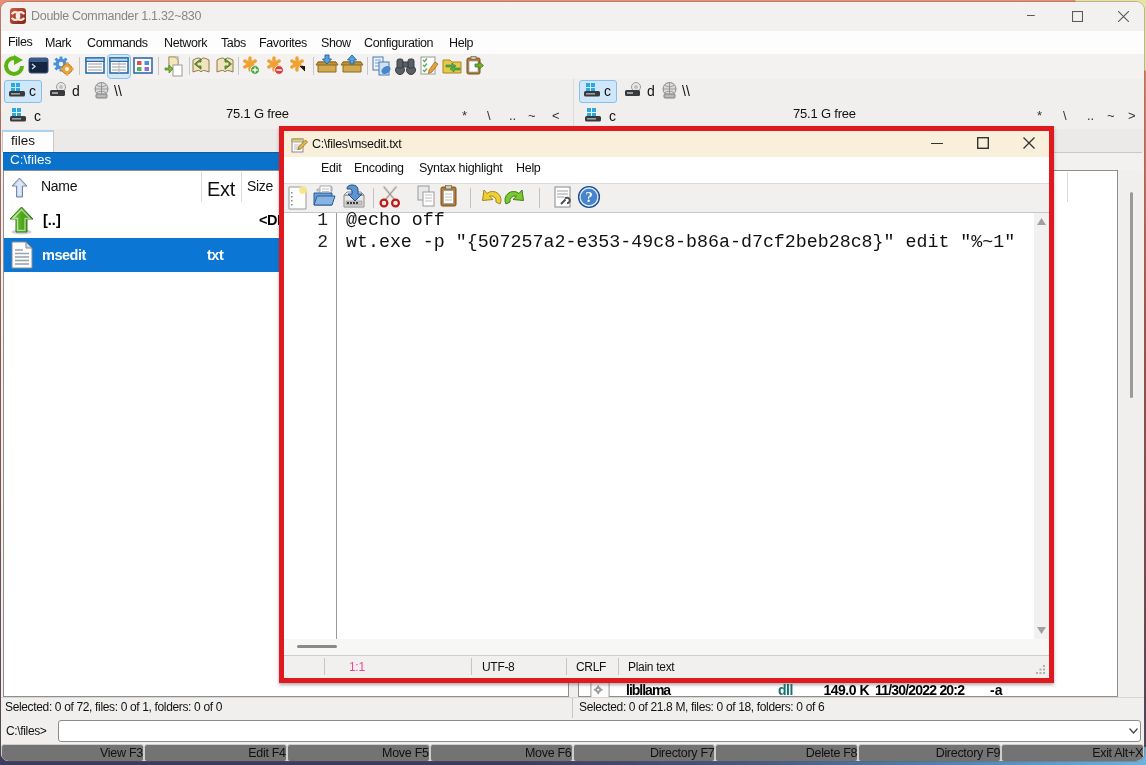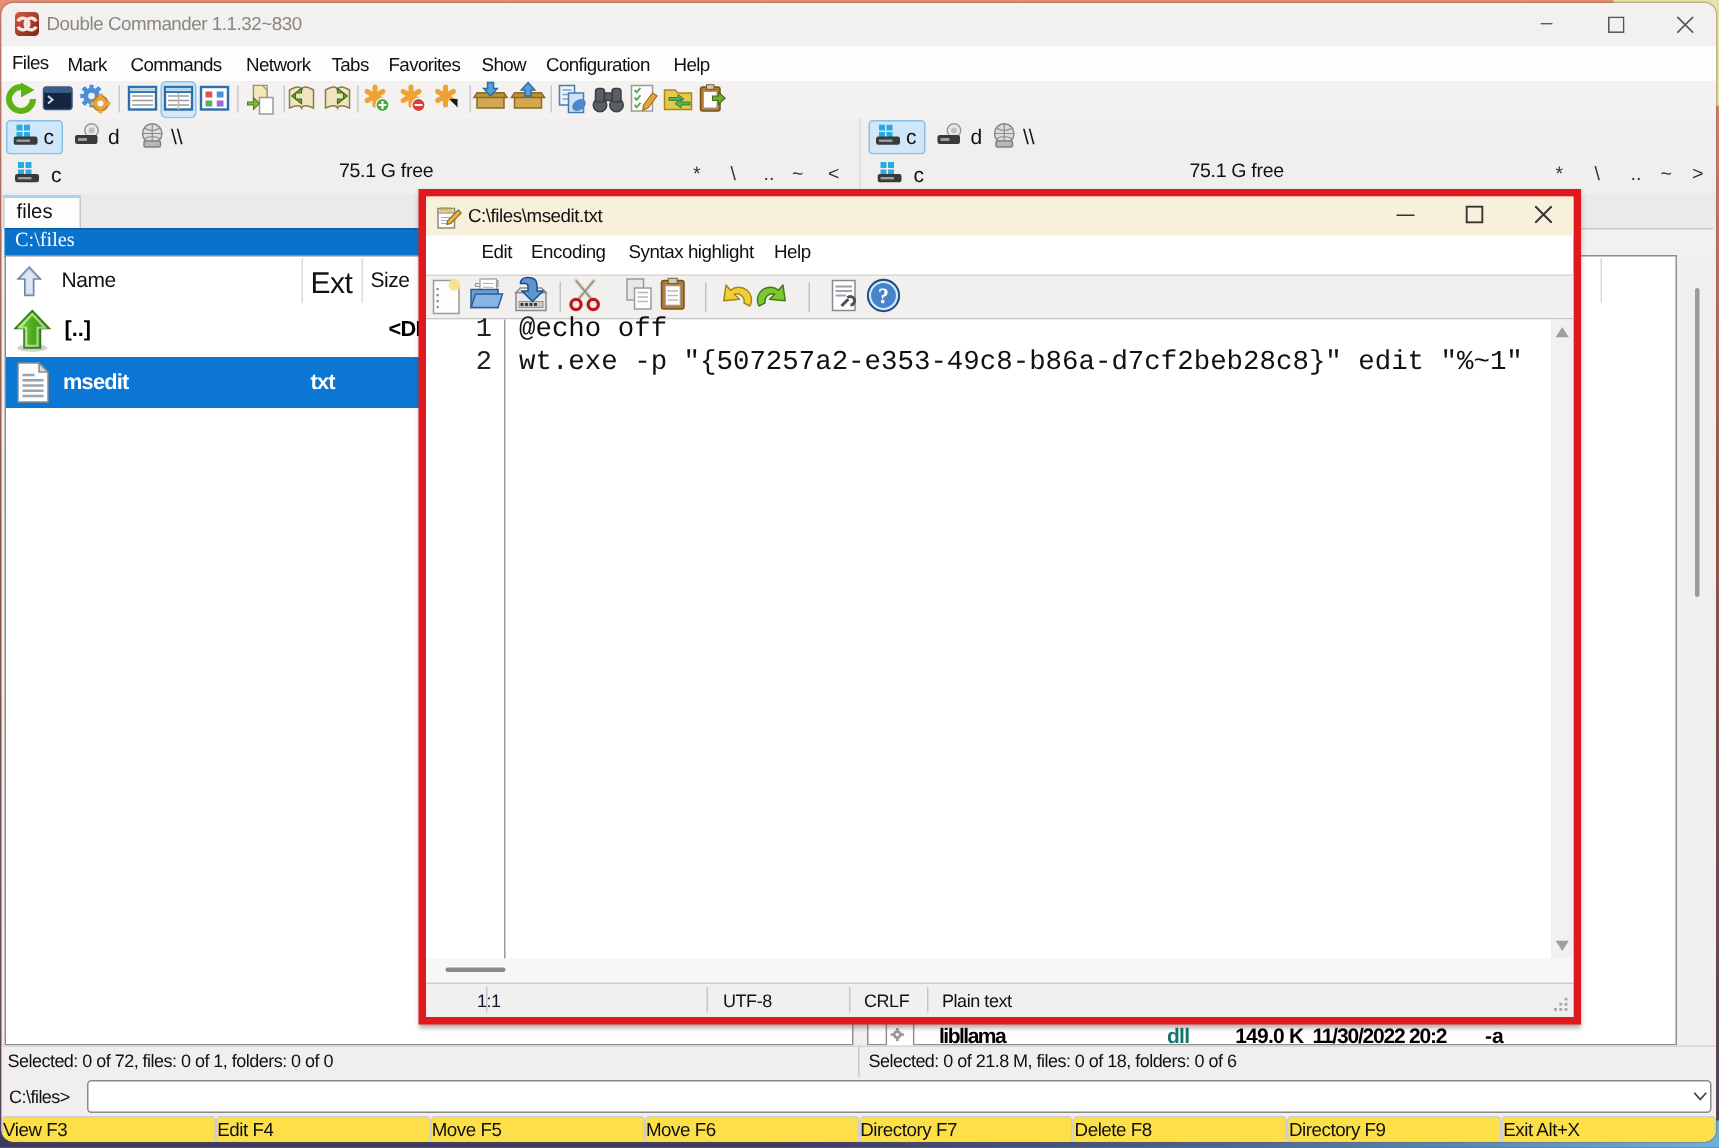--- a/index.html
+++ b/index.html
@@ -8,22 +8,22 @@
       radial-gradient(circle at 100% 0, #e9e2a6 0 70px, rgba(0,0,0,0) 71px) no-repeat,
       linear-gradient(90deg,#3c3b60 0,#3c3b60 45%,#46587e 65%,#5588b4 85%,#6fb0dc 100%) left bottom/100% 18px no-repeat,
       linear-gradient(180deg,#e88e76 0,#c97660 20%,#9b5448 45%,#6e4650 78%,#4c4058 94%) no-repeat;
     background-color:#3c3b60;
   }
   .abs{position:absolute;}
   #win{position:absolute;left:1px;top:2px;width:1143px;height:759px;
     background:#f0efed;border-radius:8px;overflow:hidden;
     box-shadow:0 0 0 1px rgba(110,90,80,.35);}
   .t{white-space:nowrap;}
-  .fbtn{flex:1;background:#fde047;border:1px solid #cfcdcb;border-radius:3px;font-size:12.5px;letter-spacing:-0.3px;color:#111;
-    text-align:left;line-height:16px;box-sizing:border-box;}
+  .fbtn{flex:1;background:#737373;border:1px solid #cfcdcb;border-radius:3px;font-size:12.5px;letter-spacing:-0.3px;color:#111;
+    text-align:right;line-height:16px;box-sizing:border-box;}
 </style>
 </head>
 <body>
 <div id="win">
 
   <div class="abs" style="left:0;top:0;width:1143px;height:29px;background:#f2f1ef;"></div>
   <svg class="abs" style="left:9px;top:6px" width="16" height="16" viewBox="0 0 16 16">
     <defs>
         <linearGradient id="dcg" x1="0" y1="0" x2="1" y2="1">
       <stop offset="0" stop-color="#d45b41"></stop>
@@ -316,21 +316,21 @@
   <div class="abs t" style="left:1106px;top:106px;font-size:13px;color:#333;">~</div>
   <div class="abs t" style="left:1127px;top:106px;font-size:13px;color:#333;">&gt;</div>
 
   <div class="abs" style="left:572px;top:77px;width:1px;height:50px;background:#dcdad8;"></div>
 
   <div class="abs" style="left:0;top:127px;width:570px;height:23px;background:#eceae8;"></div>
   <div class="abs" style="left:1px;top:128px;width:52px;height:22px;background:#fdfdfd;border:1px solid #c8c8c8;border-bottom:none;border-top:2px solid #a9d4f1;box-sizing:border-box;"></div>
   <div class="abs t" style="left:10px;top:131px;font-size:13.5px;color:#111;">files</div>
 
   <div class="abs" style="left:2px;top:150px;width:566px;height:18px;background:#0b72cc;border-top:1px solid #0a5ca6;border-bottom:1px solid #0a5ca6;"></div>
-  <div class="abs t" style="left:9px;top:150px;font-size:13.5px;color:#fff;font-family:Liberation Serif, serif;">C:\files</div>
+  <div class="abs t" style="left:9px;top:150px;font-size:13.5px;color:#fff;">C:\files</div>
 
   <div class="abs" style="left:2px;top:168px;width:566px;height:527px;background:#fff;border:1px solid #8e8e8e;box-sizing:border-box;"></div>
 
   <svg class="abs" style="left:9px;top:175px" width="19" height="22" viewBox="0 0 19 22">
     <path d="M9.5 1 L17 9 h-4.5 v11 h-6 V9 H2 Z" fill="#b9cbe4" stroke="#6f86a8" stroke-width="1"></path>
     <path d="M9.5 3 L14.5 8.5 h-3 v10 h-4 v-10 h-3 Z" fill="#dde7f4"></path>
   </svg>
   <div class="abs t" style="left:40px;top:176px;font-size:14px;letter-spacing:-0.3px;color:#111;">Name</div>
   <div class="abs" style="left:200px;top:170px;width:1px;height:30px;background:#dcdcdc;"></div>
   <div class="abs t" style="left:206px;top:176px;font-size:20px;letter-spacing:-0.3px;color:#111;">Ext</div>
@@ -545,21 +545,21 @@
       </svg>
     <svg class="abs" style="left:753px;top:496px" width="9" height="7" viewBox="0 0 9 7">
         <path d="M4.5 7 L9 0 H0 Z" fill="#a0a0a0"></path>
       </svg>
 
     <div class="abs" style="left:0;top:508px;width:765px;height:16px;background:#f7f7f6;"></div>
     <div class="abs" style="left:13px;top:514px;width:40px;height:3px;background:#8a8a8a;border-radius:2px;"></div>
 
     <div class="abs" style="left:0;top:524px;width:765px;height:23px;background:#f1f0ee;border-top:1px solid #d0cecc;box-sizing:border-box;"></div>
     <div class="abs" style="left:40px;top:527px;width:1px;height:17px;background:#c8c6c4;"></div>
-    <div class="abs t" style="left:34px;top:529px;font-size:12px;letter-spacing:-0.3px;color:#0f172a;">1:1</div>
+    <div class="abs t" style="left:65px;top:529px;font-size:12px;letter-spacing:-0.3px;color:#ec4899;">1:1</div>
     <div class="abs" style="left:187px;top:527px;width:1px;height:17px;background:#c8c6c4;"></div>
     <div class="abs t" style="left:198px;top:529px;font-size:12px;letter-spacing:-0.3px;color:#111;">UTF-8</div>
     <div class="abs" style="left:282px;top:527px;width:1px;height:17px;background:#c8c6c4;"></div>
     <div class="abs t" style="left:292px;top:529px;font-size:12px;letter-spacing:-0.3px;color:#111;">CRLF</div>
     <div class="abs" style="left:334px;top:527px;width:1px;height:17px;background:#c8c6c4;"></div>
     <div class="abs t" style="left:344px;top:529px;font-size:12px;letter-spacing:-0.3px;color:#111;">Plain text</div>
     <svg class="abs" style="left:752px;top:534px" width="10" height="10" viewBox="0 0 10 10">
       <g fill="#b0aeac">
           <rect x="7" y="7" width="2" height="2"></rect>
           <rect x="7" y="3.5" width="2" height="2"></rect>

